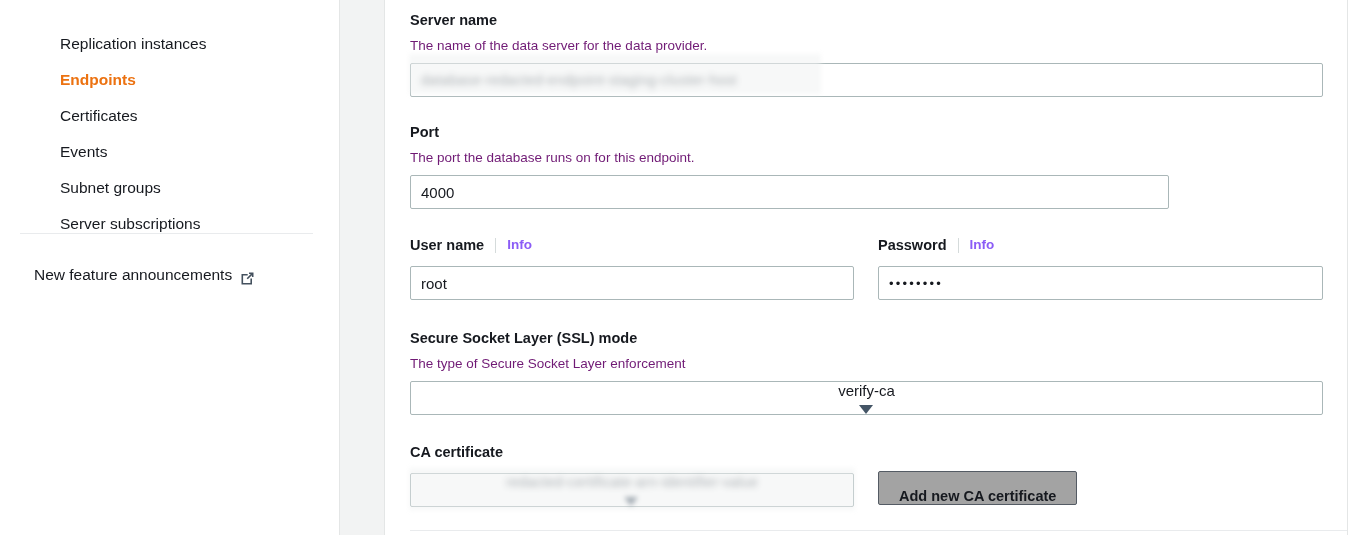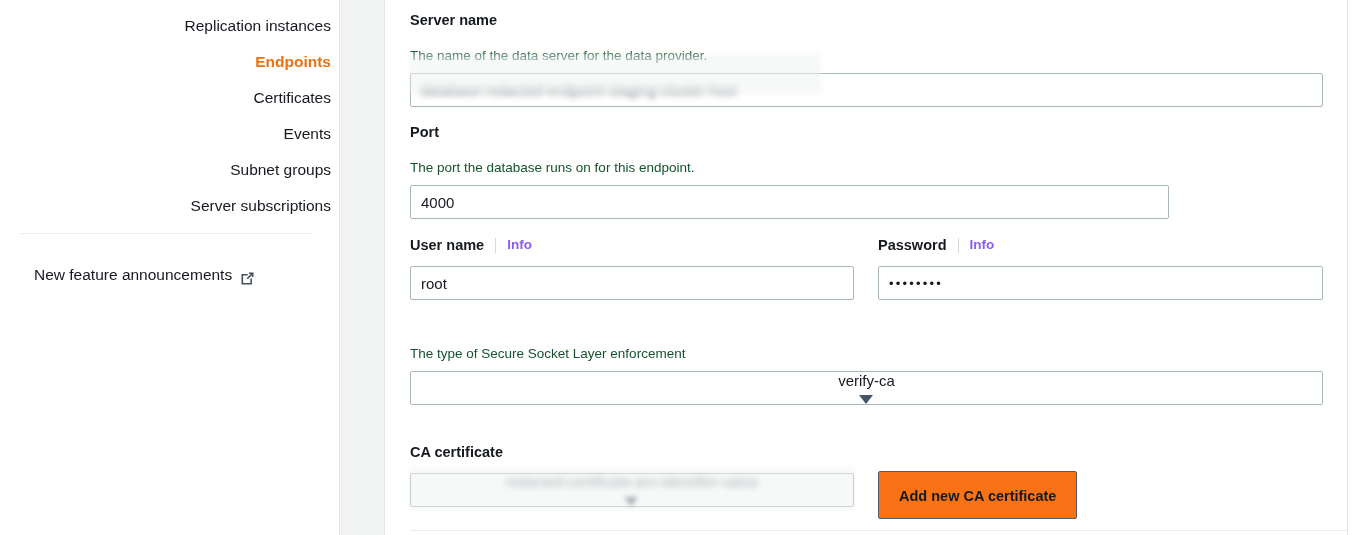--- a/index.html
+++ b/index.html
@@ -23,21 +23,21 @@
 
   
   .sidebar {
     width: 339px;
     height: 535px;
     background: #ffffff;
     position: relative;
     flex: 0 0 339px;
     padding-top: 0;
   }
-  .nav-list { list-style: none; padding: 8px; margin: 0; text-align: right; }
+  .nav-list { list-style: none; padding: 8px; margin: 18px; }
   .nav-item {
     font-size: 15.5px;
     line-height: 36px;
     height: 36px;
     padding-left: 34px;
     color: #16191f;
     cursor: pointer;
     white-space: nowrap;
   }
   .nav-item.active {
@@ -117,23 +117,23 @@
     margin: 0 11px;
   }
   .info-link {
     font-size: 13.5px;
     font-weight: bold;
     color: #8b5cf6;
     cursor: pointer;
   }
   .field-desc {
     font-size: 13.5px;
-    color: #14532d;
+    color: #701a75;
     line-height: 19px;
-    margin-top: 16px;
+    margin-top: 6px;
     white-space: nowrap;
   }
 
   .input {
     margin-top: 8px;
     height: 34px;
     border: 1px solid #aab7b8;
     border-radius: 2px;
     background: #ffffff;
     font-size: 15px;
@@ -167,24 +167,24 @@
     opacity: 0.92;
   }
   .blur-mask {
     position: absolute;
     background: rgba(241,243,243,0.55);
     filter: blur(2.6px);
     pointer-events: none;
   }
 
   .btn {
-    height: 48px;
+    height: 34px;
     border: 1px solid #545b64;
     border-radius: 2px;
-    background: #f97316;
+    background: #a3a3a3;
     color: #16191f;
     font-size: 14.5px;
     font-weight: bold;
     font-family: "Liberation Sans", sans-serif;
     padding: 16px 20px;
     cursor: pointer;
     white-space: nowrap;
   }
 
   .bottom-divider {
@@ -278,20 +278,23 @@
           <span>Password</span>
           <span class="label-sep"></span>
           <span class="info-link">Info</span>
         </div>
         <div class="input" style="width:445px; margin-top:11px;">
           <span class="pw-dots">••••••••</span>
         </div>
       </div>
 
       <div class="field" style="left:0; top:328px; width:913px;">
+        <div class="field-label">
+          <span>Secure Socket Layer (SSL) mode</span>
+        </div>
         <div class="field-desc">The type of Secure Socket Layer enforcement</div>
         <div class="input select" style="width:913px;">
           <span>verify-ca</span>
           <span class="caret"></span>
         </div>
       </div>
 
       <div class="field" style="left:0; top:442px; width:913px;">
         <div class="field-label">
           <span>CA certificate</span>

